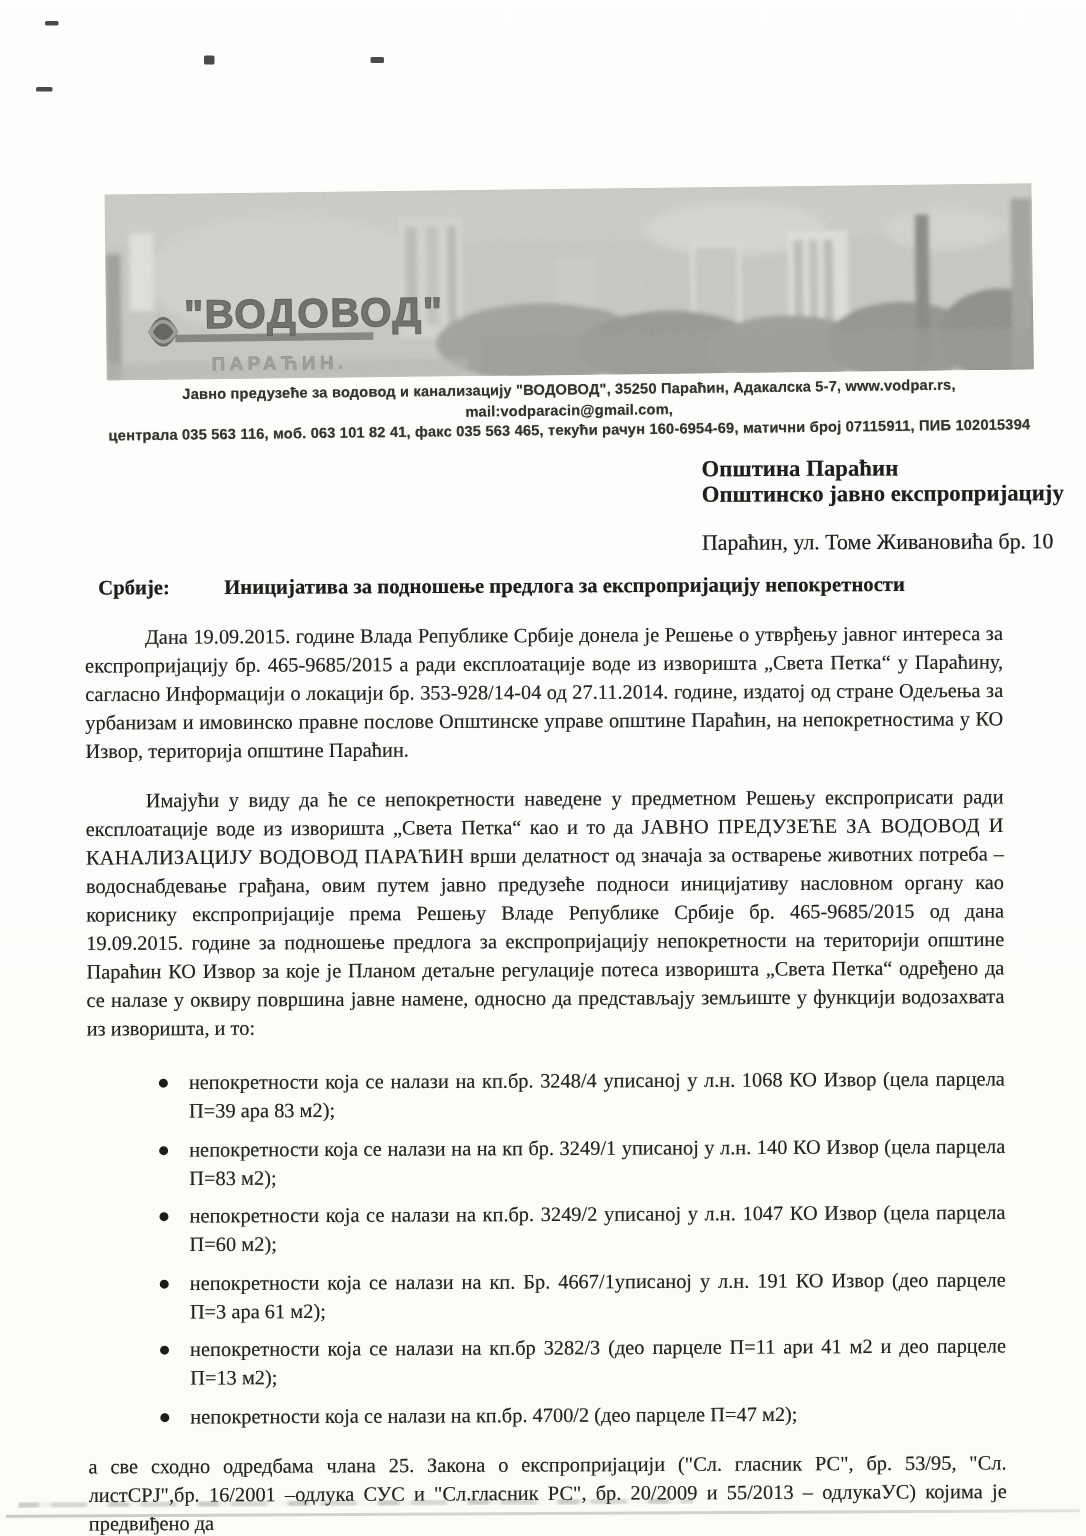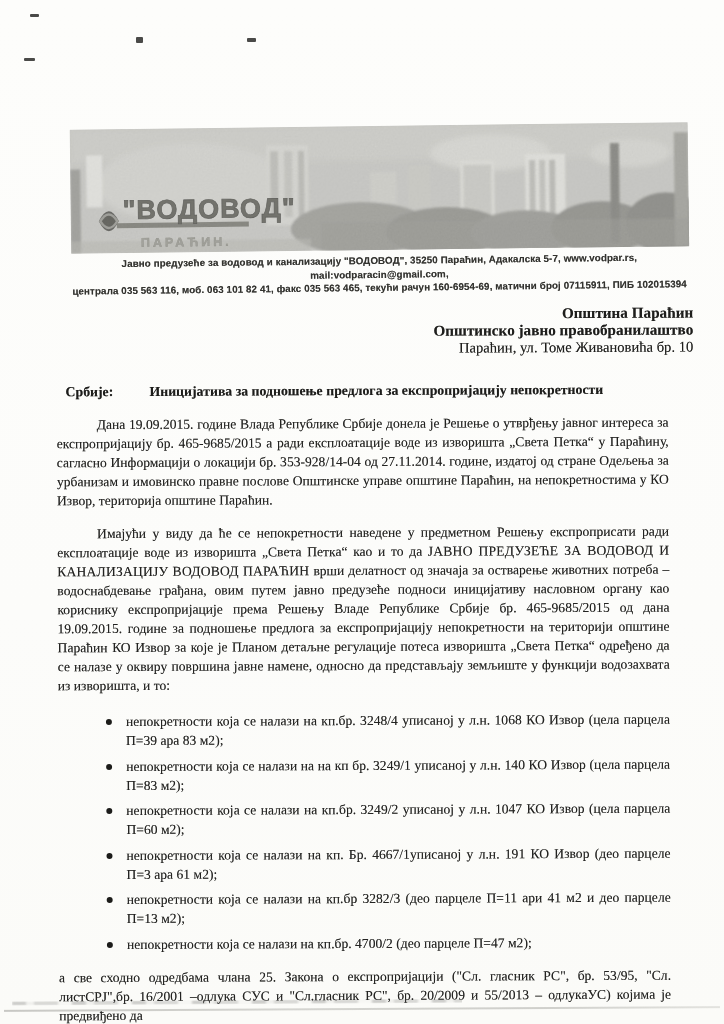--- a/index.html
+++ b/index.html
@@ -26,26 +26,26 @@
   .photo{display:block;width:618px;height:124px;}
   .lh-info{
     width:640px;margin:4px 0 0 -12px;
     font-family:"Liberation Sans", sans-serif;
     font-weight:bold;font-size:9.8px;line-height:13.5px;
     color:#33332f;text-align:center;letter-spacing:0.1px;
     text-shadow:0 0 0.6px rgba(40,40,40,0.55);
   }
   
   .recipient{
-    position:absolute;top:306px;right:30px;text-align:right;
+    position:absolute;top:306px;right:14px;
     font-size:15.2px;line-height:16.5px;color:#1e1e1c;
     text-shadow:0 0 0.5px rgba(20,20,20,0.5);
   }
   .recipient .b{font-weight:bold;}
-  .recipient .addr{font-size:14.6px;margin-top:1px;font-weight:normal;}
+  .recipient .addr{font-size:14.6px;margin-top:16px;font-weight:normal;}
   
   .subject{
     position:absolute;left:66px;top:383px;width:600px;
     font-weight:bold;font-size:13.8px;color:#1d1d1b;
     display:flex;text-shadow:0 0 0.5px rgba(20,20,20,0.5);
   }
   .subject .lbl{width:84px;flex:none;}
   
   .bodytext{
     position:absolute;left:57px;top:414px;width:612px;
@@ -160,21 +160,21 @@
         <rect x="0" y="0" width="618" height="124" fill="#c7c7c3" opacity="0.35" filter="url(#grain)"></rect>
       </svg>
       <div class="lh-info">
         <div>Јавно предузеће за водовод и канализацију "ВОДОВОД", 35250 Параћин, Адакалска 5-7, www.vodpar.rs,  mail:vodparacin@gmail.com,</div>
         <div>централа 035 563 116, моб. 063 101 82 41, факс 035 563 465, текући рачун 160-6954-69, матични број 07115911, ПИБ 102015394</div>
       </div>
     </div>
 
     <div class="recipient">
       <div class="b">Општина Параћин</div>
-      <div class="b">Општинско јавно правобранилаштво</div>
+      <div class="b">Општинско јавно експропријацију</div>
       <div class="addr">Параћин, ул. Томе Живановића бр. 10</div>
     </div>
 
     <div class="subject">
       <span class="lbl">Србије:</span>
       <span>Иницијатива за подношење предлога за експропријацију непокретности</span>
     </div>
 
     <div class="bodytext">
       <p>Дана 19.09.2015. године Влада Републике Србије донела је Решење о утврђењу јавног интереса за експропријацију бр. 465-9685/2015 а ради експлоатације воде из изворишта „Света Петка“ у Параћину, сагласно Информацији о локацији бр. 353-928/14-04 од 27.11.2014. године, издатој од стране Одељења за урбанизам и имовинско правне послове Општинске управе општине Параћин, на непокретностима у КО Извор, територија општине Параћин.</p>

